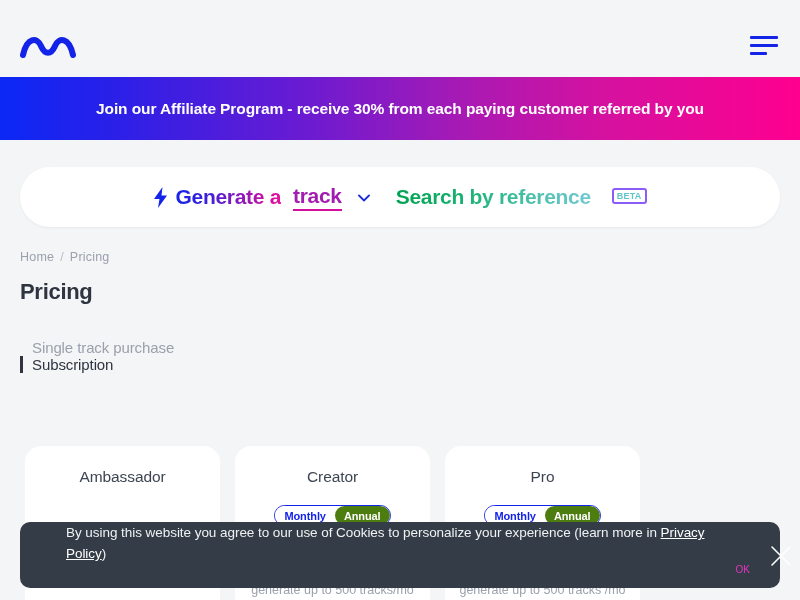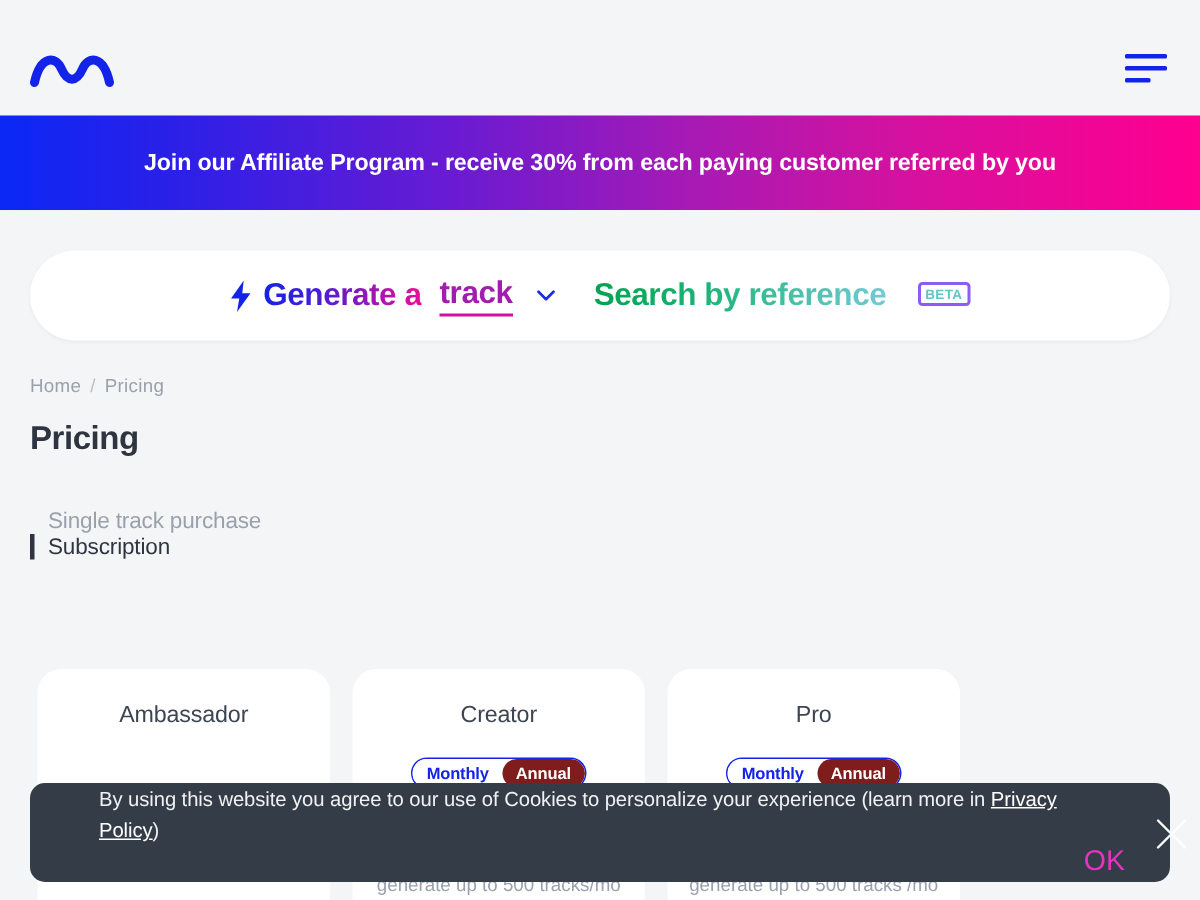--- a/index.html
+++ b/index.html
@@ -139,21 +139,21 @@
     height: 21px;
     overflow: hidden;
   }
   .toggle .opt {
     font-size: 11px; font-weight: 600;
     display: flex; align-items: center; justify-content: center;
     padding: 0 9px;
     letter-spacing: -0.1px;
   }
   .toggle .opt.off { color: #1423e8; background: #ffffff; }
-  .toggle .opt.on { color: #ffffff; background: #7f1d1d; border-radius: 11px; text-align: right; }
+  .toggle .opt.on { color: #ffffff; background: #4d7c0f; border-radius: 11px; text-align: right; }
   .card-sub {
     margin-top: 40px;
     font-size: 12.5px; color: #9aa1ad; text-align: center; line-height: 16px;
   }
   .card-spacer-lg { margin-top: 59px; }
 
   
   .cookie {
     position: absolute; top: 508px; left: 20px;
     width: 760px; height: 66px;
@@ -164,21 +164,21 @@
     flex-direction: column;
   }
   .cookie-text {
     color: #f0f1f3; font-size: 13.5px; line-height: 21px;
     max-width: 672px; letter-spacing: -0.05px;
   }
   .cookie-text .pp {
     color: #ffffff; text-decoration: underline; cursor: pointer;
   }
   .cookie-ok {
-    color: #e832c0; font-size: 19px; font-weight: 400;
+    color: #e832c0; font-size: 10px; font-weight: 400;
     margin-left: auto; margin-right: 14px; cursor: pointer;
     white-space: nowrap;
   }
   .cookie-close {
     position: absolute; right: -13px; top: 22px;
     width: 24px; height: 24px; cursor: pointer;
   }
 </style>
 </head>
 <body>

